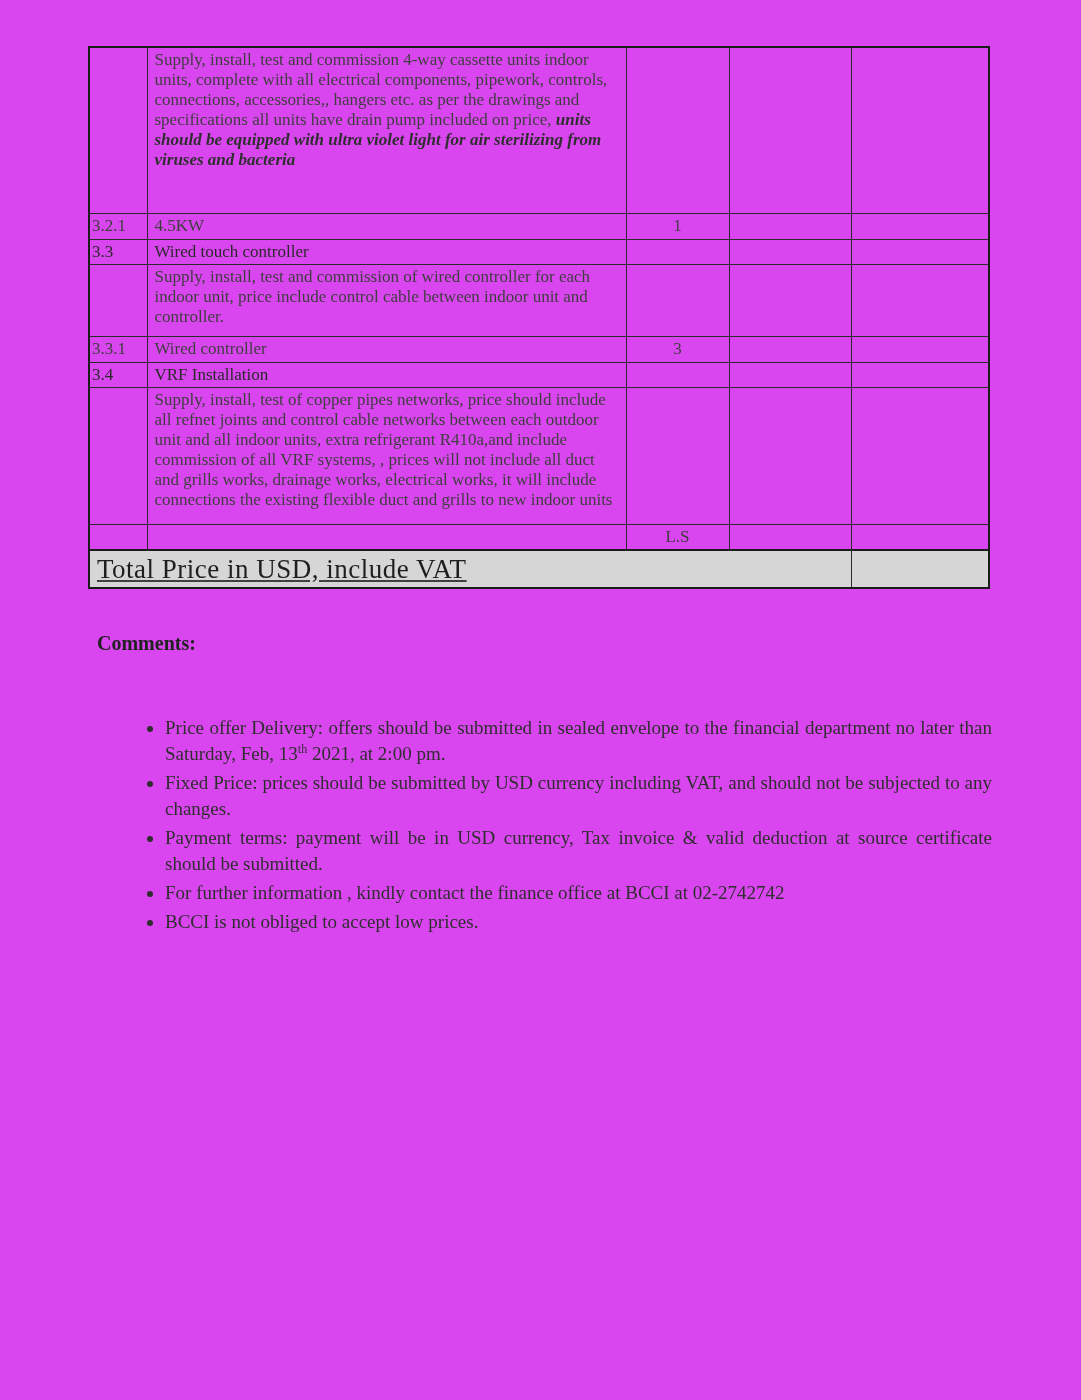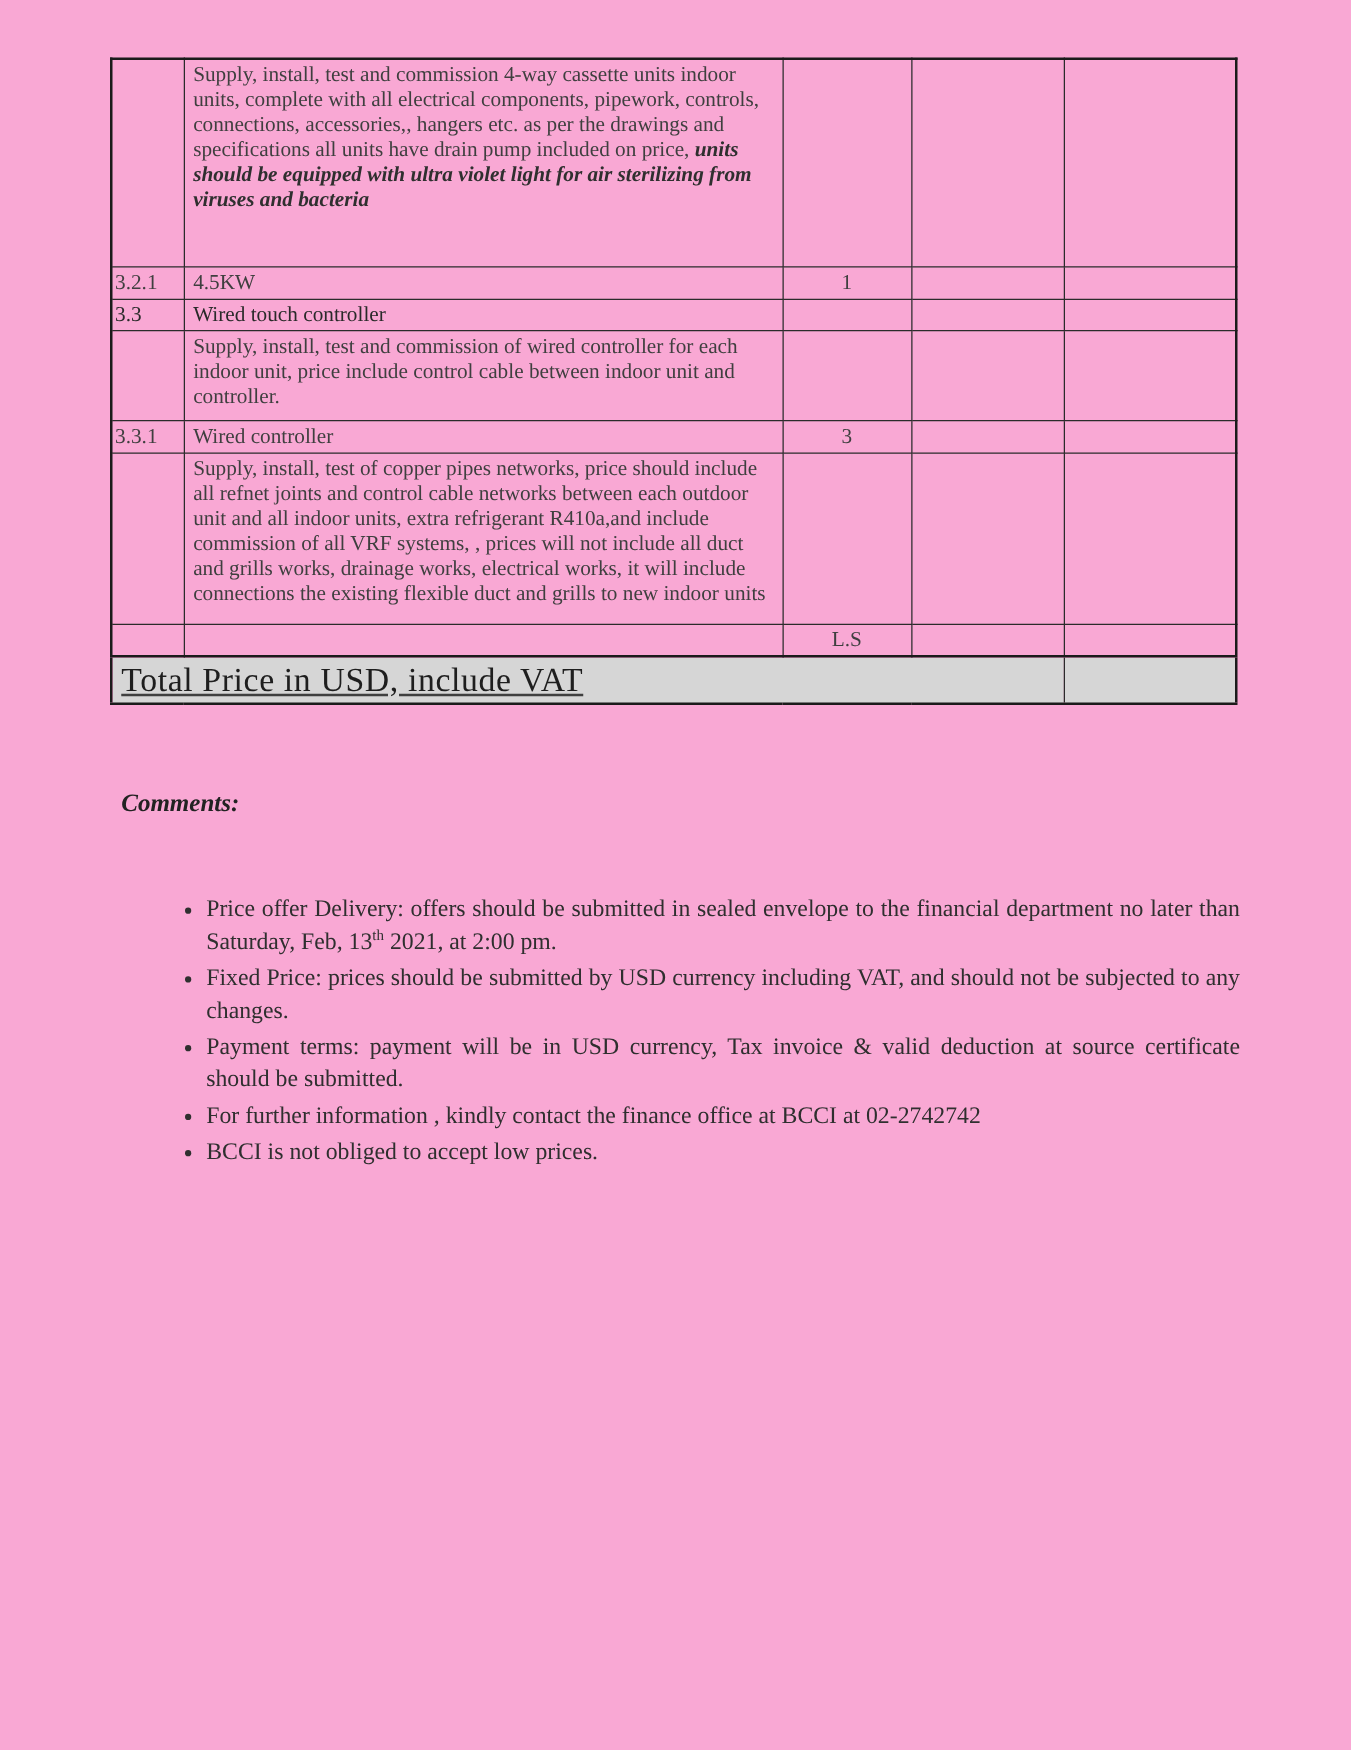--- a/index.html
+++ b/index.html
@@ -1,21 +1,21 @@
 <!DOCTYPE html>
 <html><head>
 <meta charset="utf-8">
 <style>
   html, body { margin: 0; padding: 0; background: #888; }
   .page {
     position: relative;
     width: 1081px;
     height: 1400px;
     margin: 0 auto;
-    background: #f9a8d4;
+    background: #d946ef;
     font-family: "Liberation Serif", "DejaVu Serif", serif;
     color: #3a3a3a;
     overflow: hidden;
   }
 
   
   table.price-table {
     position: absolute;
     left: 88px;
     top: 46px;
@@ -70,21 +70,20 @@
     position: absolute;
     left: 97px;
     top: 632px;
     width: 895px;
     color: #2f2f2f;
   }
   .comments-heading {
     font-weight: bold;
     font-size: 20px;
     color: #222222;
-    font-style: italic;
   }
   ul.comment-list {
     margin: 60px 0 0 0;
     padding-left: 68px;
     list-style: disc;
     font-size: 19px;
     line-height: 26px;
   }
   ul.comment-list li { margin-bottom: 3px; }
   li.just { text-align: justify; }
@@ -139,20 +138,27 @@
       </tr>
 
       <tr class="r-item">
         <td class="no-cell">3.3.1</td>
         <td class="desc-cell">Wired controller</td>
         <td class="qty-cell">3</td>
         <td></td>
         <td></td>
       </tr>
 
+      <tr class="r-head">
+        <td class="no-cell bold">3.4</td>
+        <td class="desc-cell bold">VRF Installation</td>
+        <td class="qty-cell"></td>
+        <td></td>
+        <td></td>
+      </tr>
 
       <tr class="r-desc7">
         <td class="no-cell"></td>
         <td class="desc-cell">Supply, install, test of copper pipes networks, price should include all refnet joints and control cable networks between each outdoor unit and all indoor units, extra refrigerant R410a,and include commission of all VRF systems, , prices will not include all duct and grills works, drainage works, electrical works, it will include connections the existing flexible duct and grills to new indoor units</td>
         <td class="qty-cell"></td>
         <td></td>
         <td></td>
       </tr>
 
       <tr class="r-ls">

